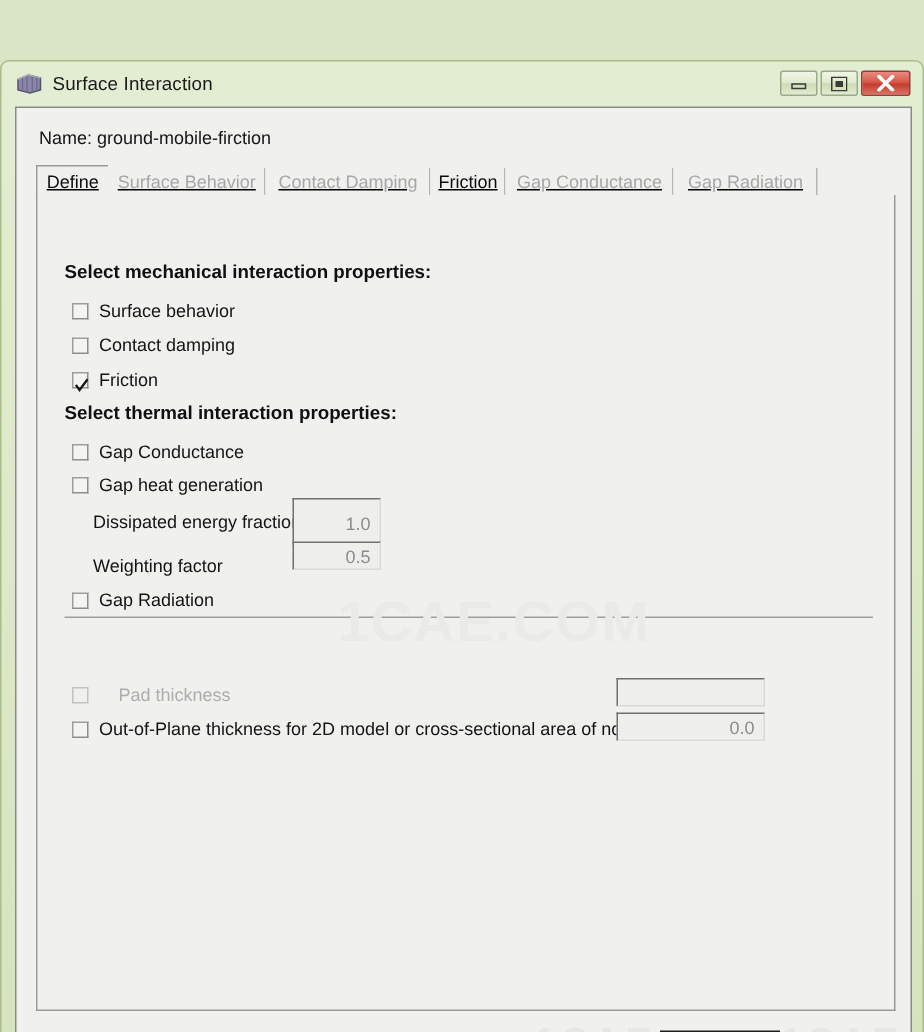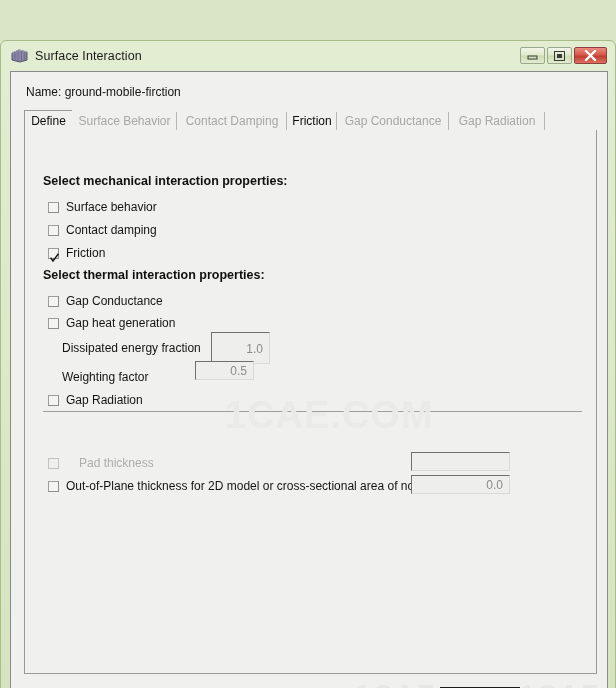--- a/index.html
+++ b/index.html
@@ -59,21 +59,21 @@
   }
 
   .name-row{
     position:absolute;left:15px;top:13px;
     font-size:12px;color:#141414;white-space:nowrap;
   }
 
   
   .tabstrip{
     position:absolute;left:13px;top:37px;width:575px;height:22px;
-    display:flex;align-items:flex-end;
+    display:flex;align-items:flex-end;text-decoration:underline;
   }
   .tab{
     height:21px;box-sizing:border-box;
     padding:0 9px;
     display:flex;align-items:center;justify-content:center;
     font-size:12px;
     background:#f0f0ef;
     border-left:1px solid #f0f0ef;border-right:1px solid #f0f0ef;
     border-top:1px solid #f0f0ef;
     position:relative;
@@ -285,21 +285,21 @@
         <span class="cbox"></span>
         <span class="cb-label">Gap Conductance</span>
       </div>
 
       <div class="cb-row" style="left:23px;top:186px;">
         <span class="cbox"></span>
         <span class="cb-label">Gap heat generation</span>
       </div>
 
       <div class="field-label" style="left:37px;top:211px;">Dissipated energy fraction</div>
-      <div class="txtfield" style="left:186px;top:202px;width:59px;height:32px;">1.0</div>
+      <div class="txtfield" style="left:170px;top:202px;width:59px;height:32px;">1.0</div>
 
       <div class="field-label" style="left:37px;top:240px;">Weighting factor</div>
       <div class="txtfield" style="left:170px;top:231px;width:59px;height:19px;">0.5</div>
 
       <div class="cb-row" style="left:23px;top:263px;">
         <span class="cbox"></span>
         <span class="cb-label">Gap Radiation</span>
       </div>
 
       <div class="hr" style="left:18px;top:281px;width:539px;"></div>

